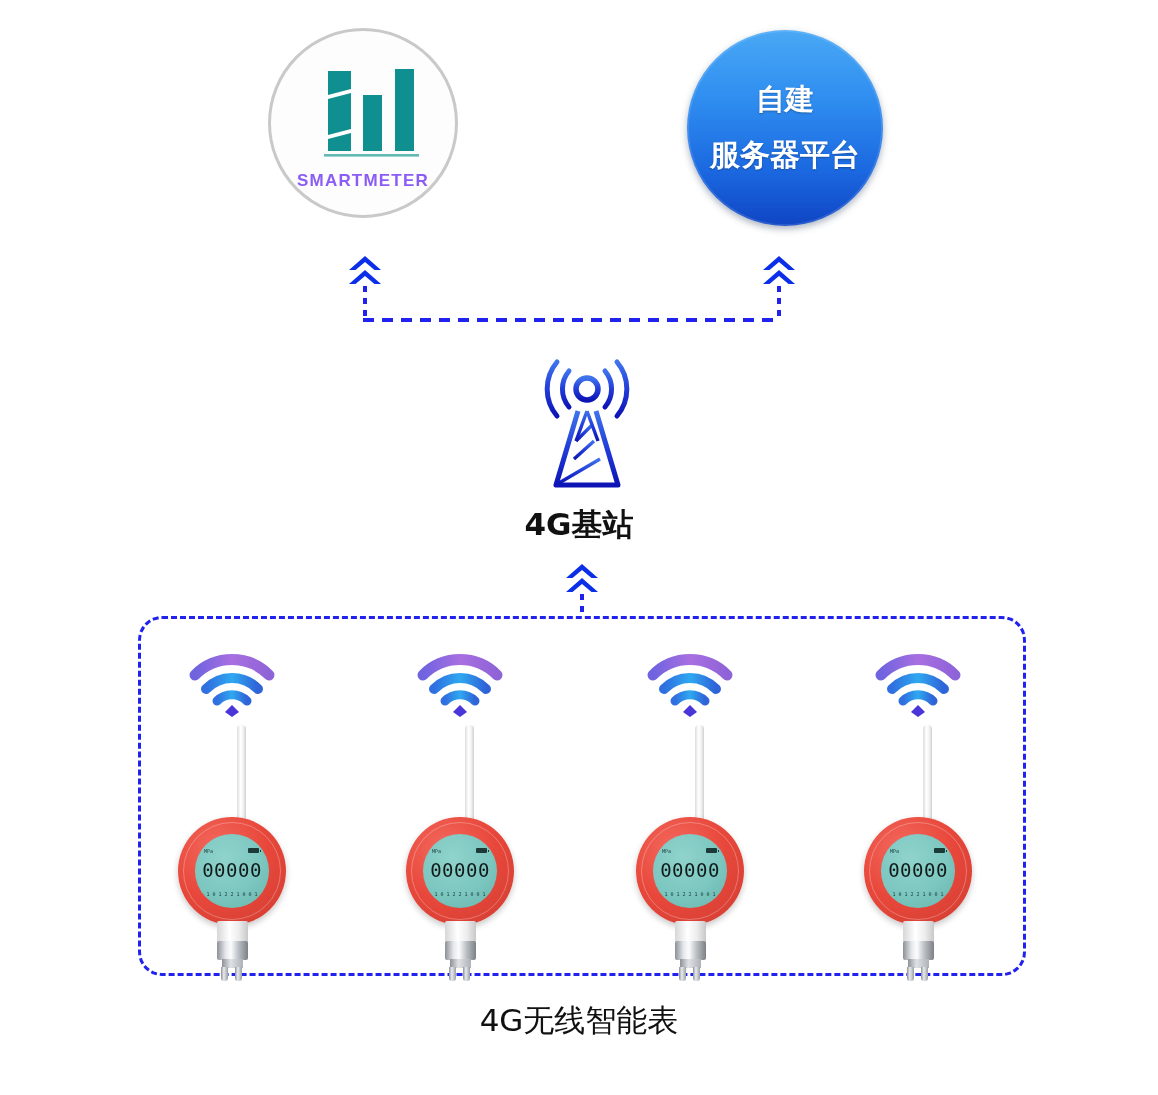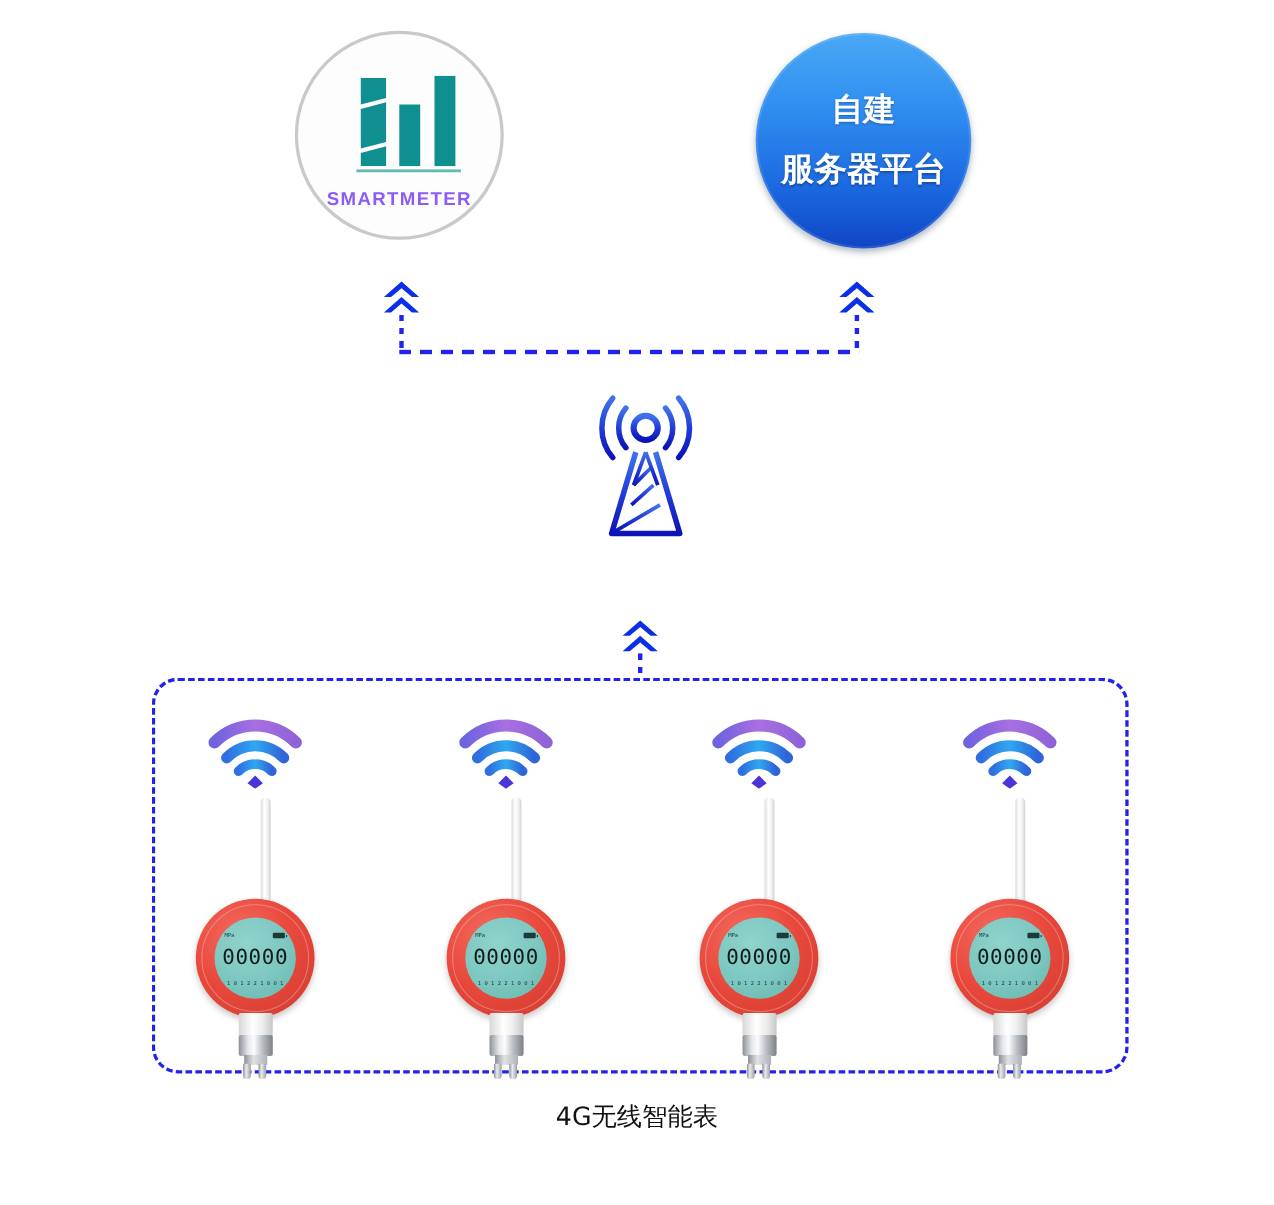--- a/index.html
+++ b/index.html
@@ -104,21 +104,21 @@
   #meter-box {
     left: 138px; top: 616px;
     width: 888px; height: 360px;
     border: 3px dashed #2222ee;
     border-radius: 24px;
     box-sizing: border-box;
   }
   #meters-label {
     left: 0; right: 0; top: 1000px;
     text-align: center;
-    font-size: 23px;
+    font-size: 31px;
     font-weight: normal;
     color: #111111;
     font-family: "DejaVu Sans", "Liberation Sans", sans-serif;
   }
 
   
   .device { position: absolute; width: 130px; top: 645px; }
   .device .wifi { display: block; margin: 0 auto; }
 
   .dev-body {
@@ -292,20 +292,21 @@
       <path d="M65 96 L85 96"></path>
       <path d="M61 114 L89 114"></path>
       <path d="M75 66 L64 96"></path>
       <path d="M64 96 L80 80"></path>
       <path d="M82 96 L62 114"></path>
       <path d="M61 114 L88 114"></path>
       <path d="M88 114 L47 138"></path>
       <path d="M75 66 L86 96"></path>
     </g>
   </svg>
+  <div class="abs" id="tower-label">4G基站</div>
 
   <div class="abs dash-v" style="left:580px; top:594px; height:22px;"></div>
   <svg class="abs chev" style="left:564px; top:562px;" viewBox="0 0 36 34">
     <path d="M18 2 L34 16 L27.5 16 L18 8 L8.5 16 L2 16 Z" fill="#0b2fe8"></path>
     <path d="M18 16 L34 30 L27.5 30 L18 22 L8.5 30 L2 30 Z" fill="#0b2fe8"></path>
   </svg>
 
   <div class="abs" id="meter-box"></div>
 
   <div class="device" style="left:167px;">

